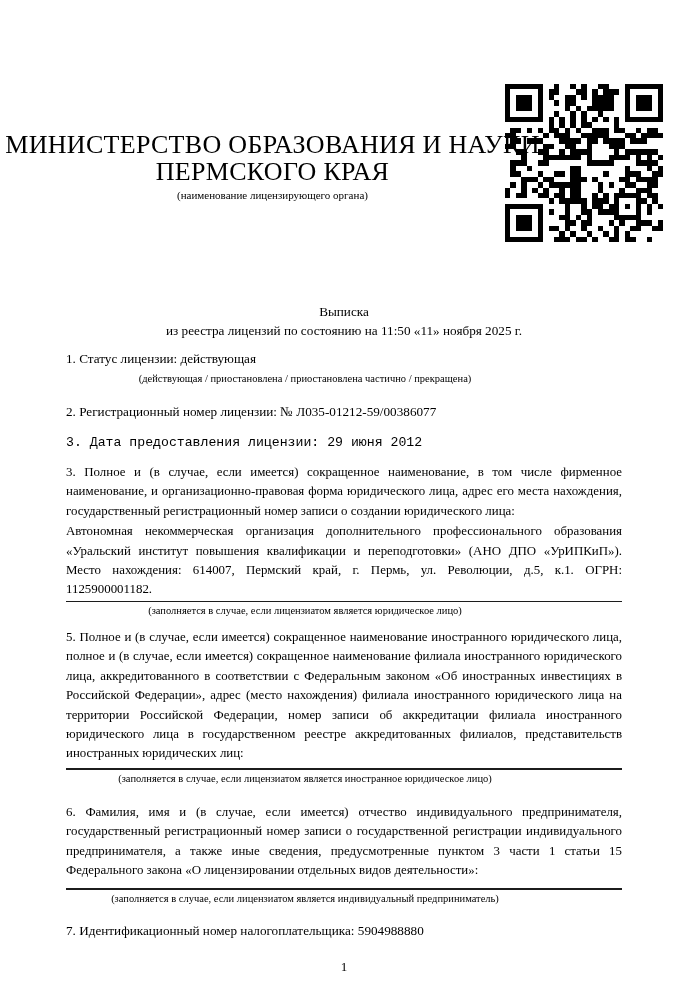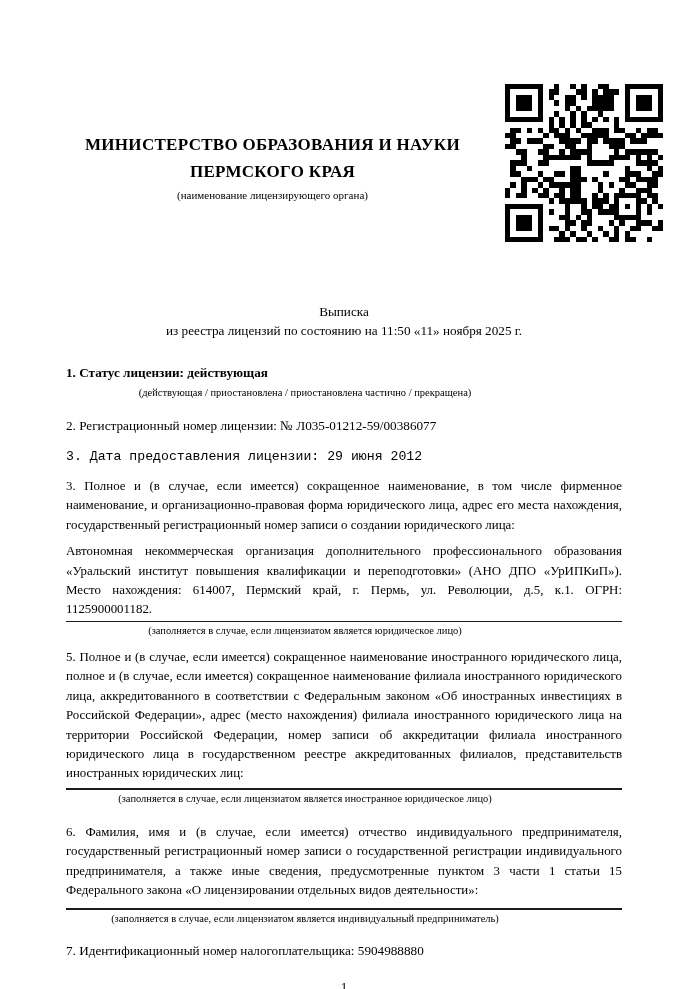--- a/index.html
+++ b/index.html
@@ -20,52 +20,52 @@
   }
   .qr svg{display:block;width:158px;height:158px;}
   
   .header{
     position:absolute;
     left:0;top:131px;
     width:545px;
     text-align:center;
   }
   .header .hline{
-    font-size:17px;
-    font-weight:bold;
+    font-size:26px;
+    font-weight:normal;
     line-height:27px;
     letter-spacing:0.3px;
   }
   .header .hcap{
     font-size:11px;
     line-height:14px;
     margin-top:3px;
   }
   
   .content{
     position:absolute;
     left:0;top:0;
     width:656px;
     padding:302px 34px 0 66px;
     box-sizing:border-box;
     font-size:13.2px;
     line-height:19.4px;
   }
   .title{text-align:center;}
   .item{margin-top:0;}
-  .i1{margin-top:22px;font-weight:bold;}
+  .i1{margin-top:8px;}
   .i2{margin-top:17px;}
   .i3{margin-top:11px;font-family:Liberation Mono, monospace;}
   .i7{margin-top:16px;}
   .para{
     margin-top:11px;
     text-align:justify;
     font-size:12.9px;
   }
-  .para.value{margin-top:7px;}
+  .para.value{margin-top:1px;}
   .p6{margin-top:18px;}
   .hint,.caption{
     font-size:10.5px;
     line-height:13px;
     text-align:center;
     padding-right:78px; 
   }
   .hint{margin-top:4px;}
   .caption{margin-top:1px;}
   .rule{

